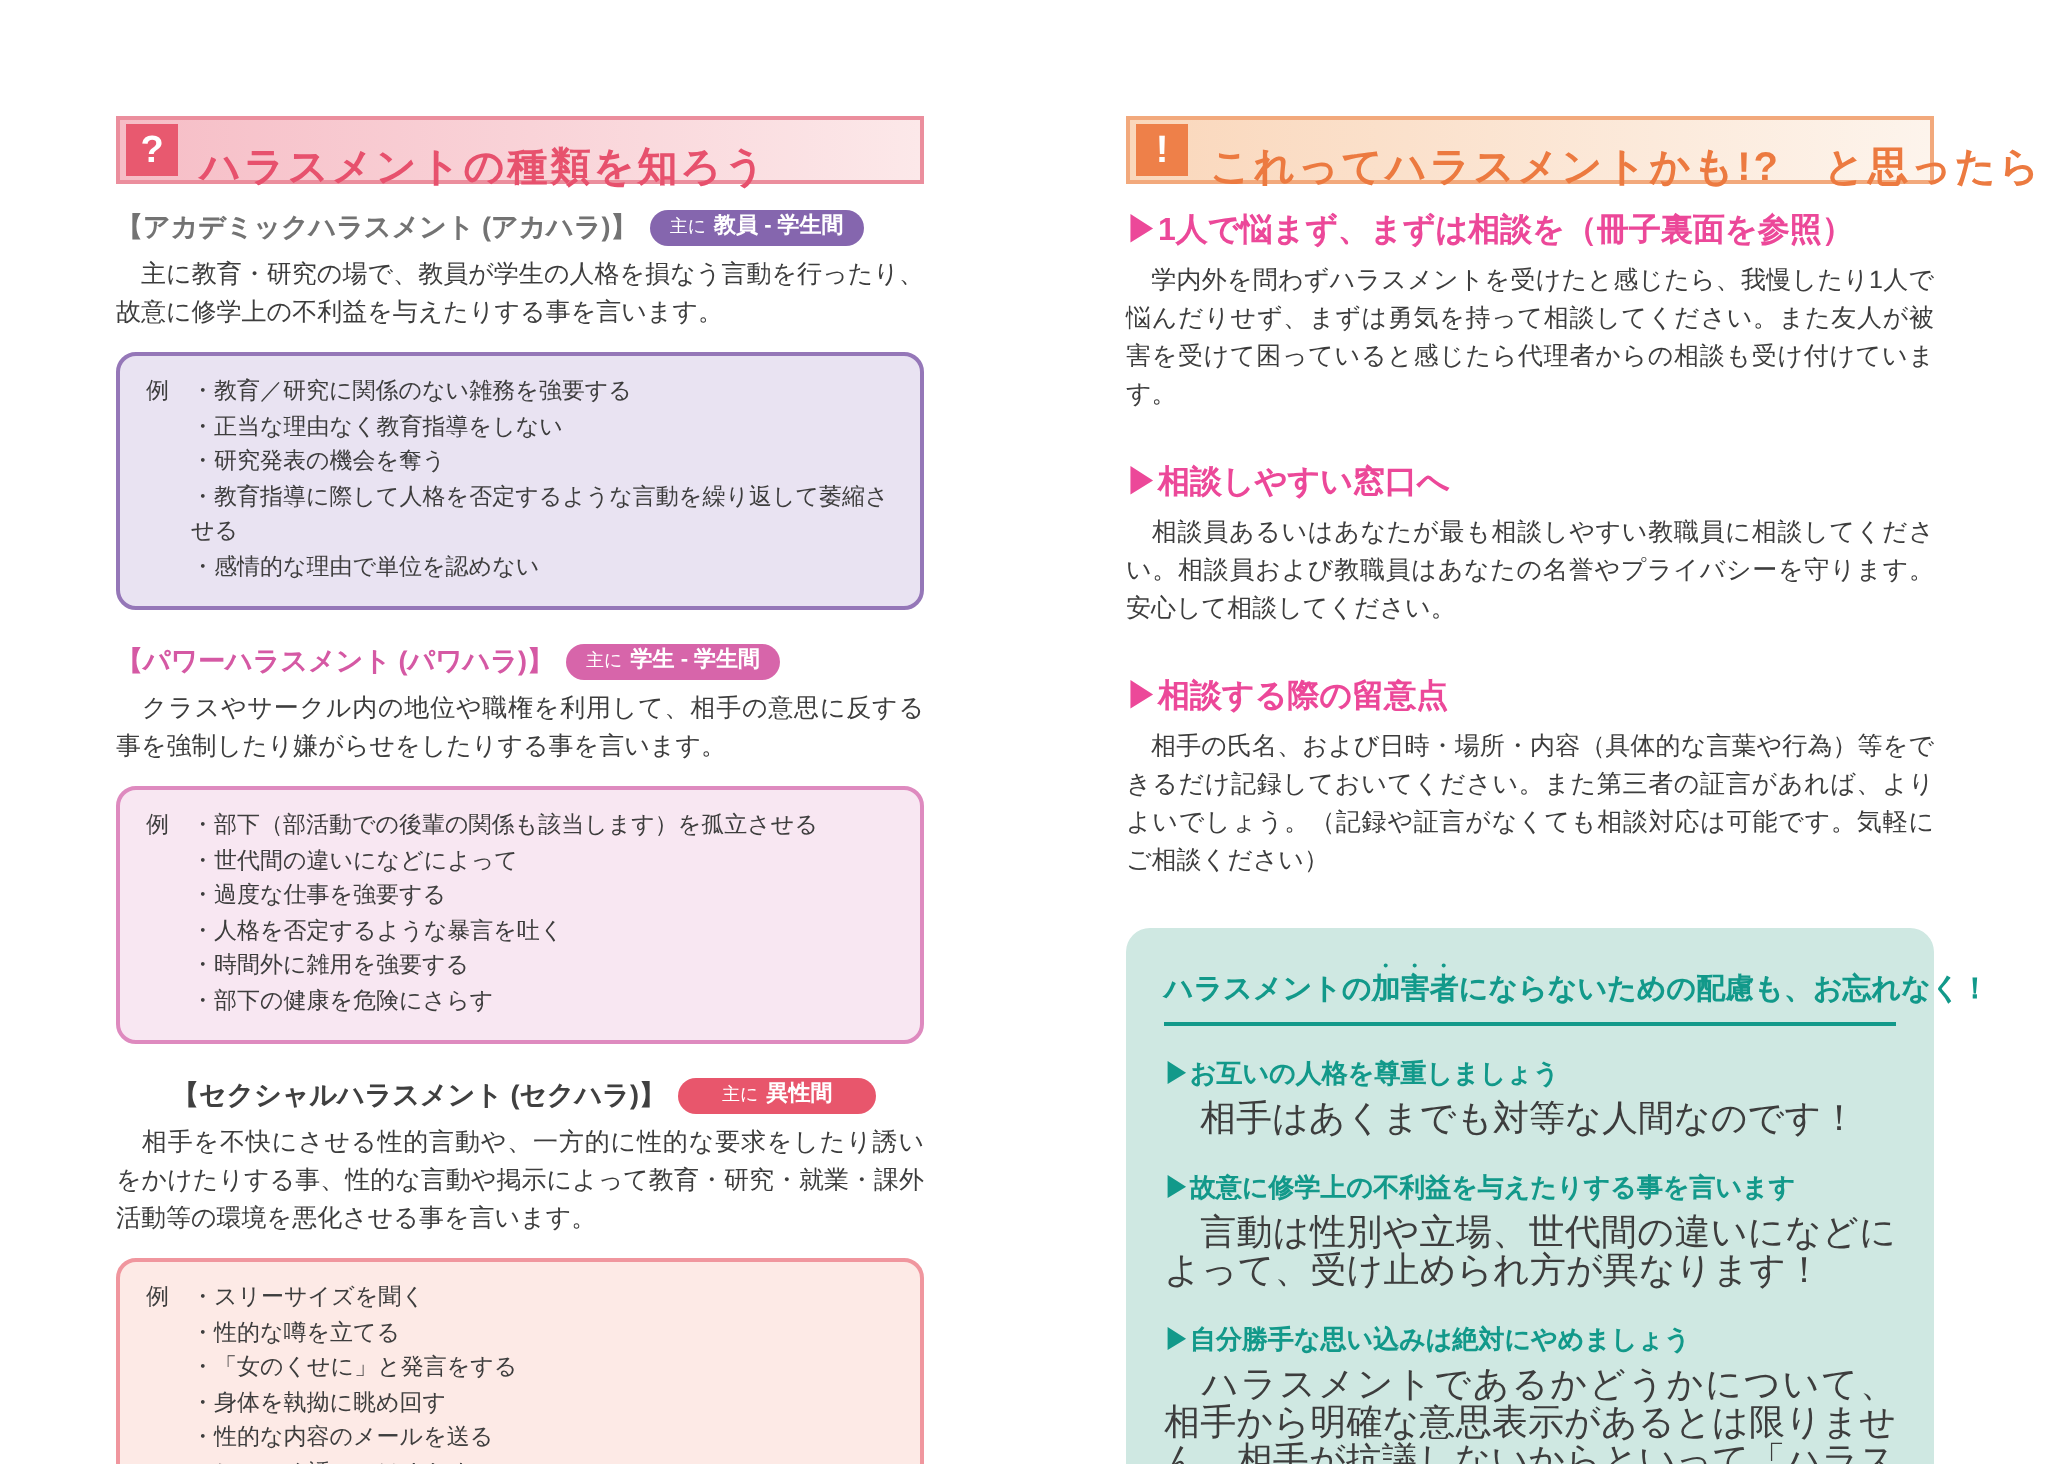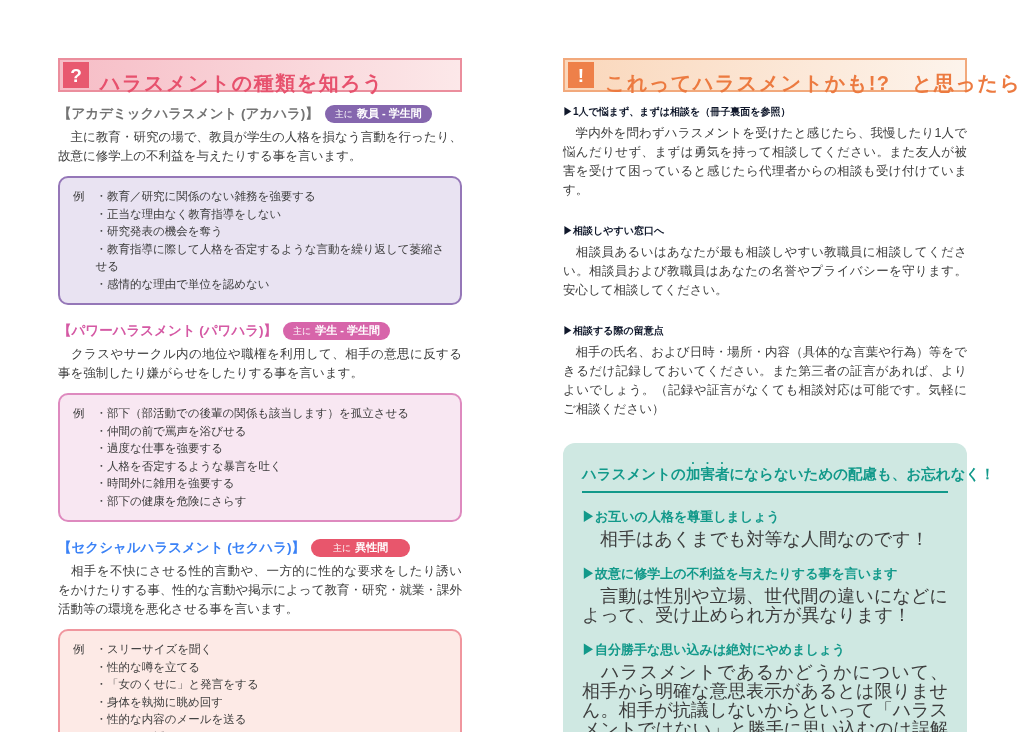--- a/index.html
+++ b/index.html
@@ -35,39 +35,39 @@
   .badge {
     border-radius:11px; color:#ffffff; padding:3px 10px 4px;
     display:inline-flex; align-items:baseline; gap:4px; line-height:1;
   }
   .badge .b-prefix { font-size:9px; }
   .badge .b-main { font-weight:bold; font-size:11px; }
   .theme-purple .sec-title { color:#737373; }
   .theme-purple .badge { background:#8566ae; }
   .theme-pink .sec-title { color:#d559a4; }
   .theme-pink .badge { background:#d765aa; }
-  .theme-red .sec-title { color:#3b82f6; }
+  .theme-red .sec-title { color:#404040;margin-left:28px; }
   .theme-red .badge { background:#e8566c; padding:3px 22px 4px; }
 
   .body-text { font-size:12.5px; line-height:19px; margin-bottom:10px; text-align:justify; }
 
   .ex-box {
     border:2px solid; border-radius:10px; padding:10px 6px 10px 13px;
     display:flex; gap:11px; font-size:11.5px; line-height:17.5px; margin-bottom:17px;
   }
   .theme-purple .ex-box { border-color:#9577b8; background:#e9e3f2; }
   .theme-pink .ex-box { border-color:#de8abf; background:#f8e7f2; }
   .theme-red .ex-box { border-color:#f0969e; background:#fdeae6; }
   .ex-label { flex:none; }
   .ex-list { list-style:none; flex:1; }
   .ex-list li::before { content:"・"; }
 
   
   .r-sec { margin-bottom:24px; }
-  .r-heading { color:#0f172a; font-weight:bold; font-size:10px; margin-bottom:5px; }
+  .r-heading { color:#ec4899; font-weight:bold; font-size:16px; margin-bottom:5px; }
   .r-body { font-size:12.5px; line-height:19px; text-align:justify; }
 
   .notice-box {
     background:#cfe8e2; border-radius:12px; padding:16px 19px 18px; min-height:294px; margin-top:12px;
   }
   .notice-title {
     color:#12998a; font-weight:bold; font-size:14.5px; white-space:nowrap;
     padding-bottom:7px; border-bottom:2px solid #12998a; margin-bottom:15px;
   }
   .emph {
@@ -118,21 +118,21 @@
         <span class="badge">
             <span class="b-prefix">主に</span>
             <span class="b-main">学生 - 学生間</span>
           </span>
       </div>
       <p class="body-text">　クラスやサークル内の地位や職権を利用して、相手の意思に反する事を強制したり嫌がらせをしたりする事を言います。</p>
       <div class="ex-box">
         <span class="ex-label">例</span>
         <ul class="ex-list">
           <li>部下（部活動での後輩の関係も該当します）を孤立させる</li>
-          <li>仲間の前で罵声を浴びせる</li>
+          <li>世代間の違いになどによって</li>
           <li>過度な仕事を強要する</li>
           <li>人格を否定するような暴言を吐く</li>
           <li>時間外に雑用を強要する</li>
           <li>部下の健康を危険にさらす</li>
         </ul>
       </div>
     </div>
 
     <div class="l-sec theme-red">
       <div class="sec-title-row">

